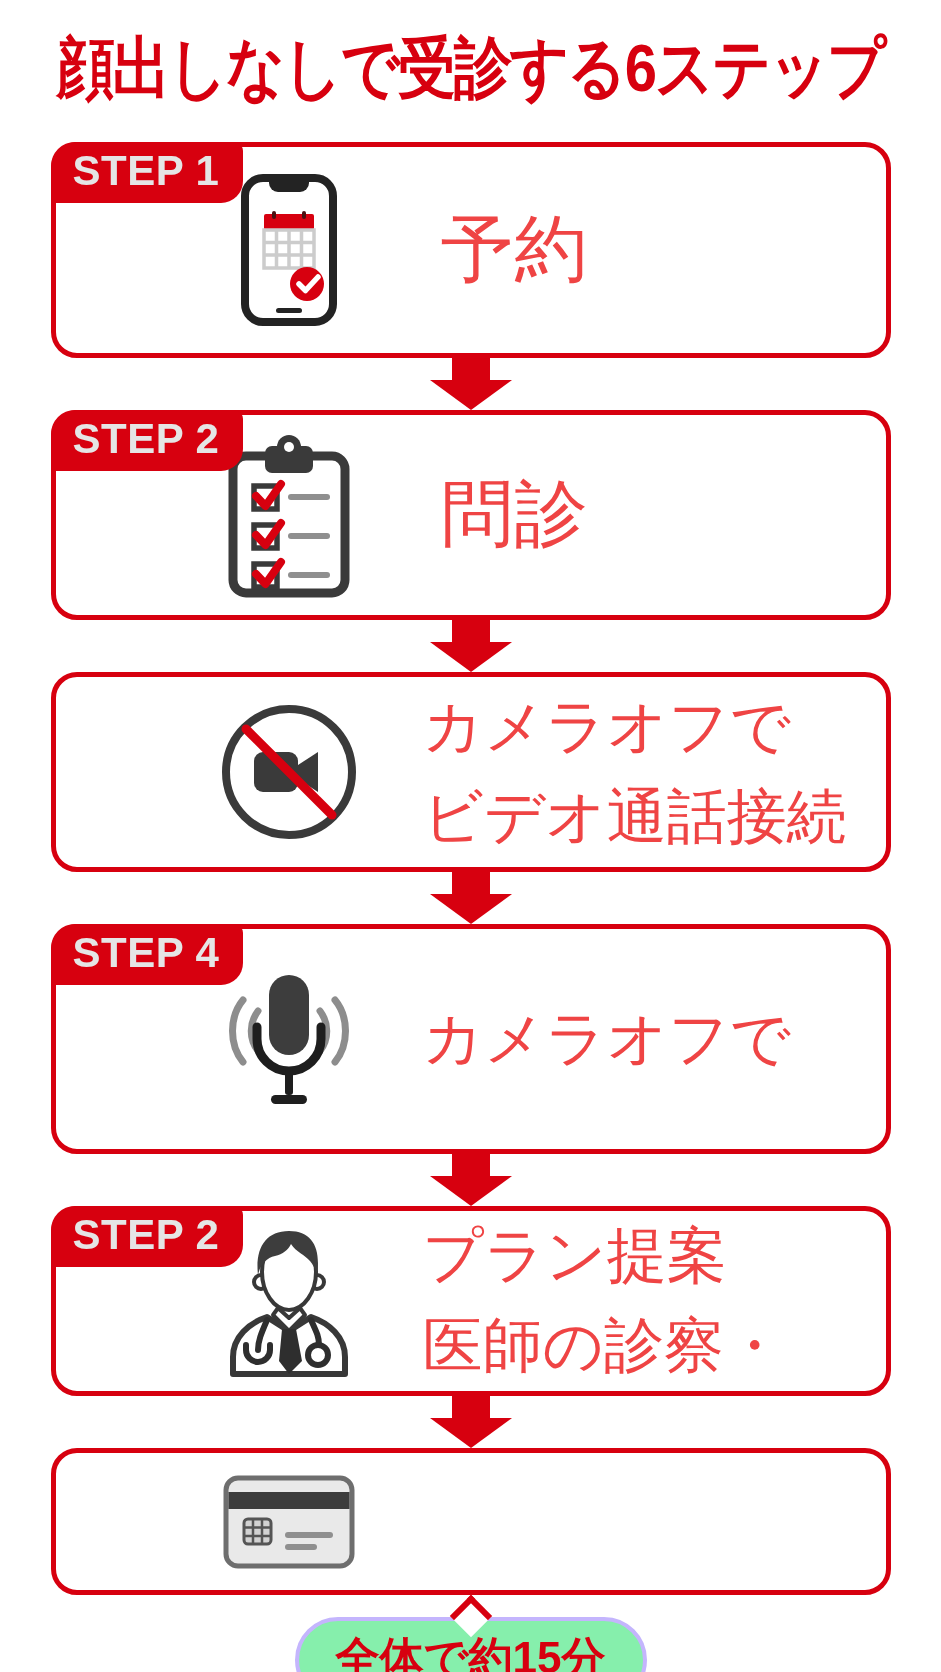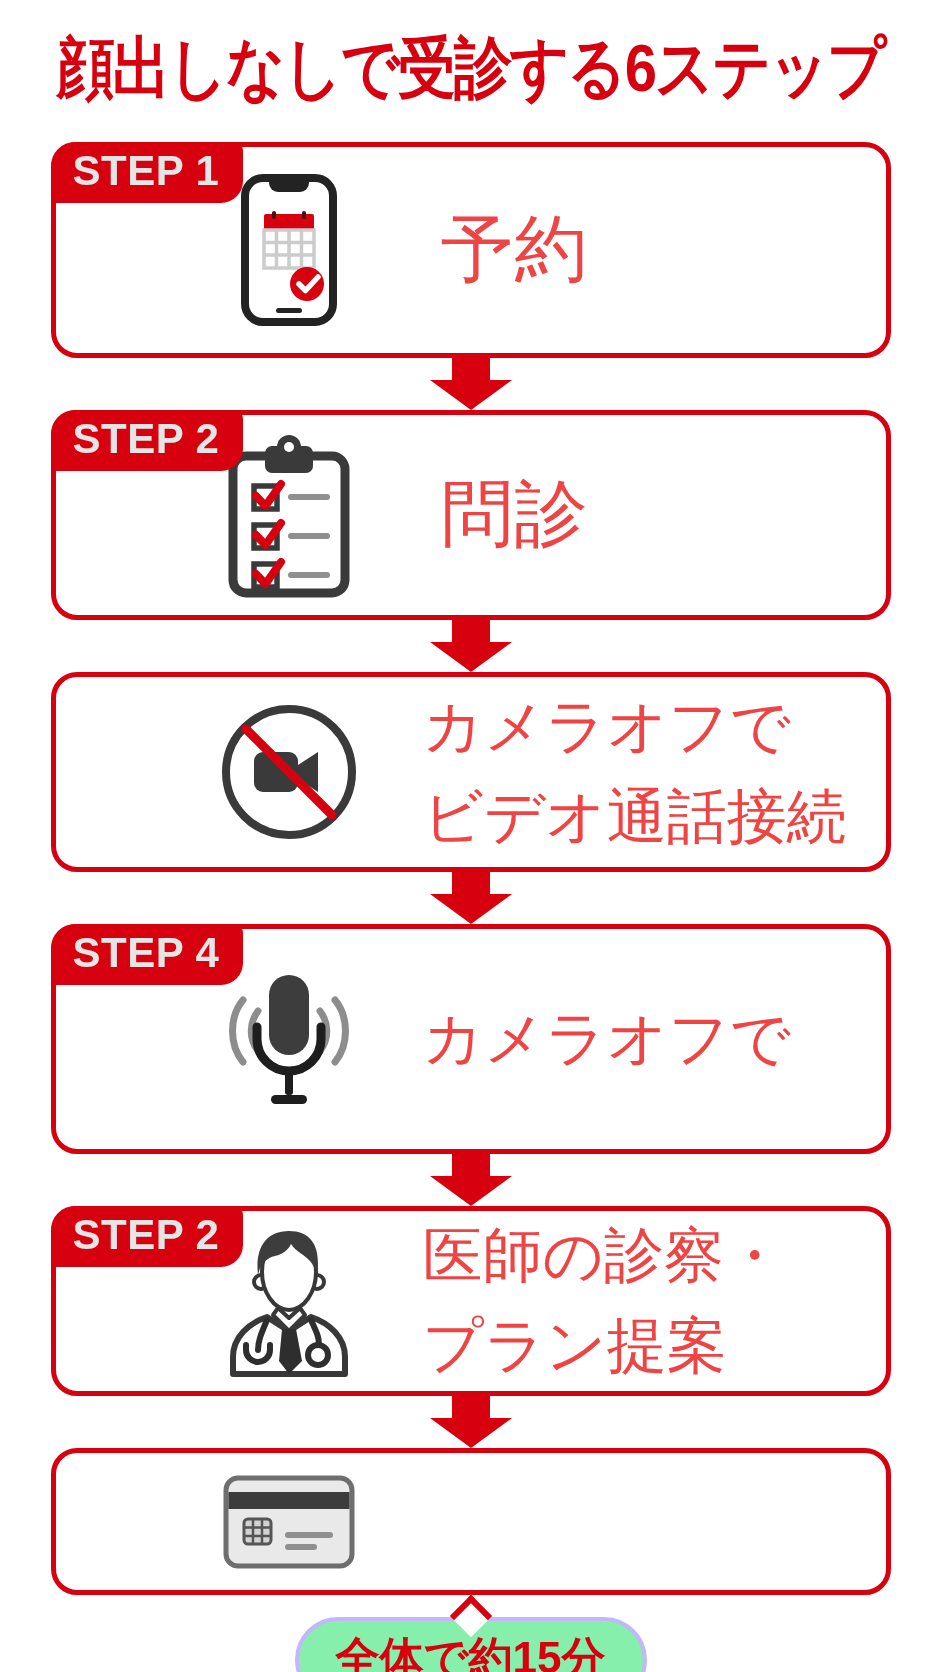--- a/index.html
+++ b/index.html
@@ -178,22 +178,22 @@
           <path d="M33 120 v5 a12 12 0 0 0 24 0 v-5" stroke="#2e2e2e" stroke-width="6" fill="none" stroke-linecap="round"></path>
           <path d="M98 95 C104 108 106 112 106 120" stroke="#2e2e2e" stroke-width="6" fill="none" stroke-linecap="round"></path>
           <circle cx="105" cy="130" r="10" fill="#ffffff" stroke="#2e2e2e" stroke-width="6"></circle>
           <circle cx="48" cy="57" r="7" fill="#ffffff" stroke="#383838" stroke-width="4"></circle>
           <circle cx="104" cy="57" r="7" fill="#ffffff" stroke="#383838" stroke-width="4"></circle>
           <path d="M76 14 C58 14 49 28 49 47 C49 67 61 85 76 85 C91 85 103 67 103 47 C103 28 94 14 76 14 Z" fill="#ffffff" stroke="#383838" stroke-width="4"></path>
           <path d="M76 6 C52 6 42 24 45 50 C47 40 53 33 62 31 C70 29 75 25 78 19 C83 27 92 30 97 36 C101 41 103 46 104 50 C108 24 100 6 76 6 Z" fill="#3d3d3d"></path>
         </svg>
       </div>
       <div class="label small">
+        <div>プラン提案</div>
         <div>医師の診察・</div>
-        <div>プラン提案</div>
       </div>
     </section>
 
     <div class="arrow">
         <div class="stem"></div>
         <div class="head"></div>
       </div>
 
     <section class="step s6">
       <div class="icon-wrap">

